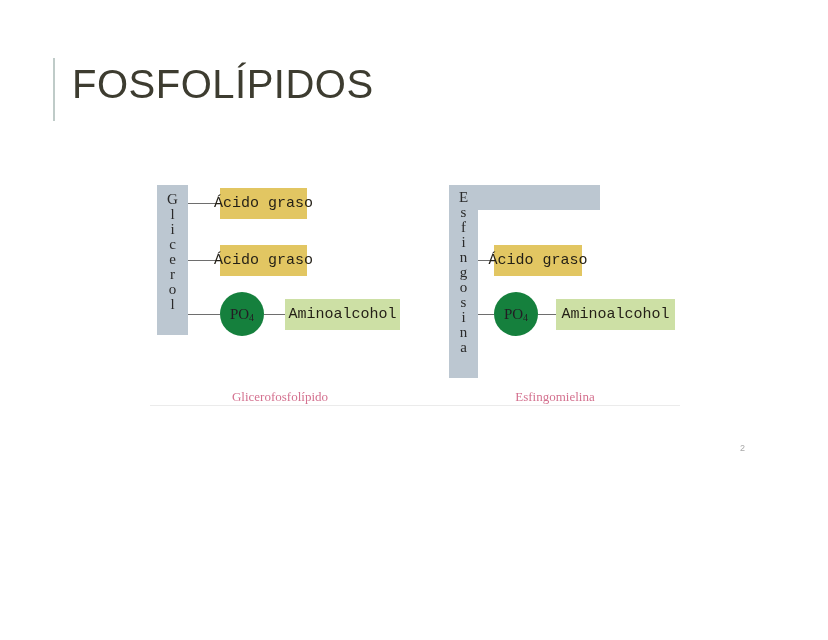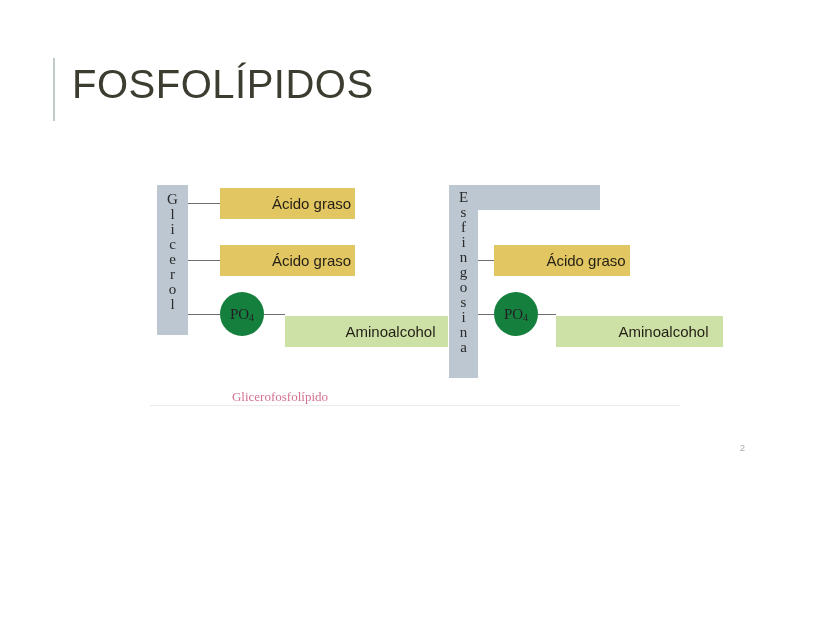--- a/index.html
+++ b/index.html
@@ -68,32 +68,30 @@
     position: absolute;
     height: 1px;
     background: #6e6e6e;
   }
 
   .node-box {
     position: absolute;
     display: flex;
     align-items: center;
     justify-content: center;
-    font-family: Liberation Sans, sans-serif;
+    font-family: Liberation Mono, monospace;
     font-size: 15px;
     color: #231f16;
     white-space: nowrap;
-    padding-left: 48px;
   }
   .node-box.fatty {
     background: #e2c662;
   }
   .node-box.amino {
     background: #cde0a5;
-    margin-top: 17px;
   }
 
   .phosphate {
     position: absolute;
     border-radius: 50%;
     background: #15803d;
     display: flex;
     align-items: center;
     justify-content: center;
     font-family: "Liberation Serif", serif;
@@ -194,19 +192,20 @@
 
     <div class="connector" style="left:478px; top:314px; width:16px;"></div>
     <div class="phosphate" style="left:494px; top:292px; width:44px; height:44px;">
       <span>PO</span>
         <sub>4</sub>
     </div>
 
     <div class="connector" style="left:538px; top:314px; width:18px;"></div>
     <div class="node-box amino" style="left:556px; top:299px; width:119px; height:31px;">Aminoalcohol</div>
 
+    <div class="caption" style="left:485px; top:389px; width:140px;">Esfingomielina</div>
 
     <div id="figure-baseline"></div>
   </div>
 
   <div id="page-number">2</div>
 
 </div>
 
 </body></html>

